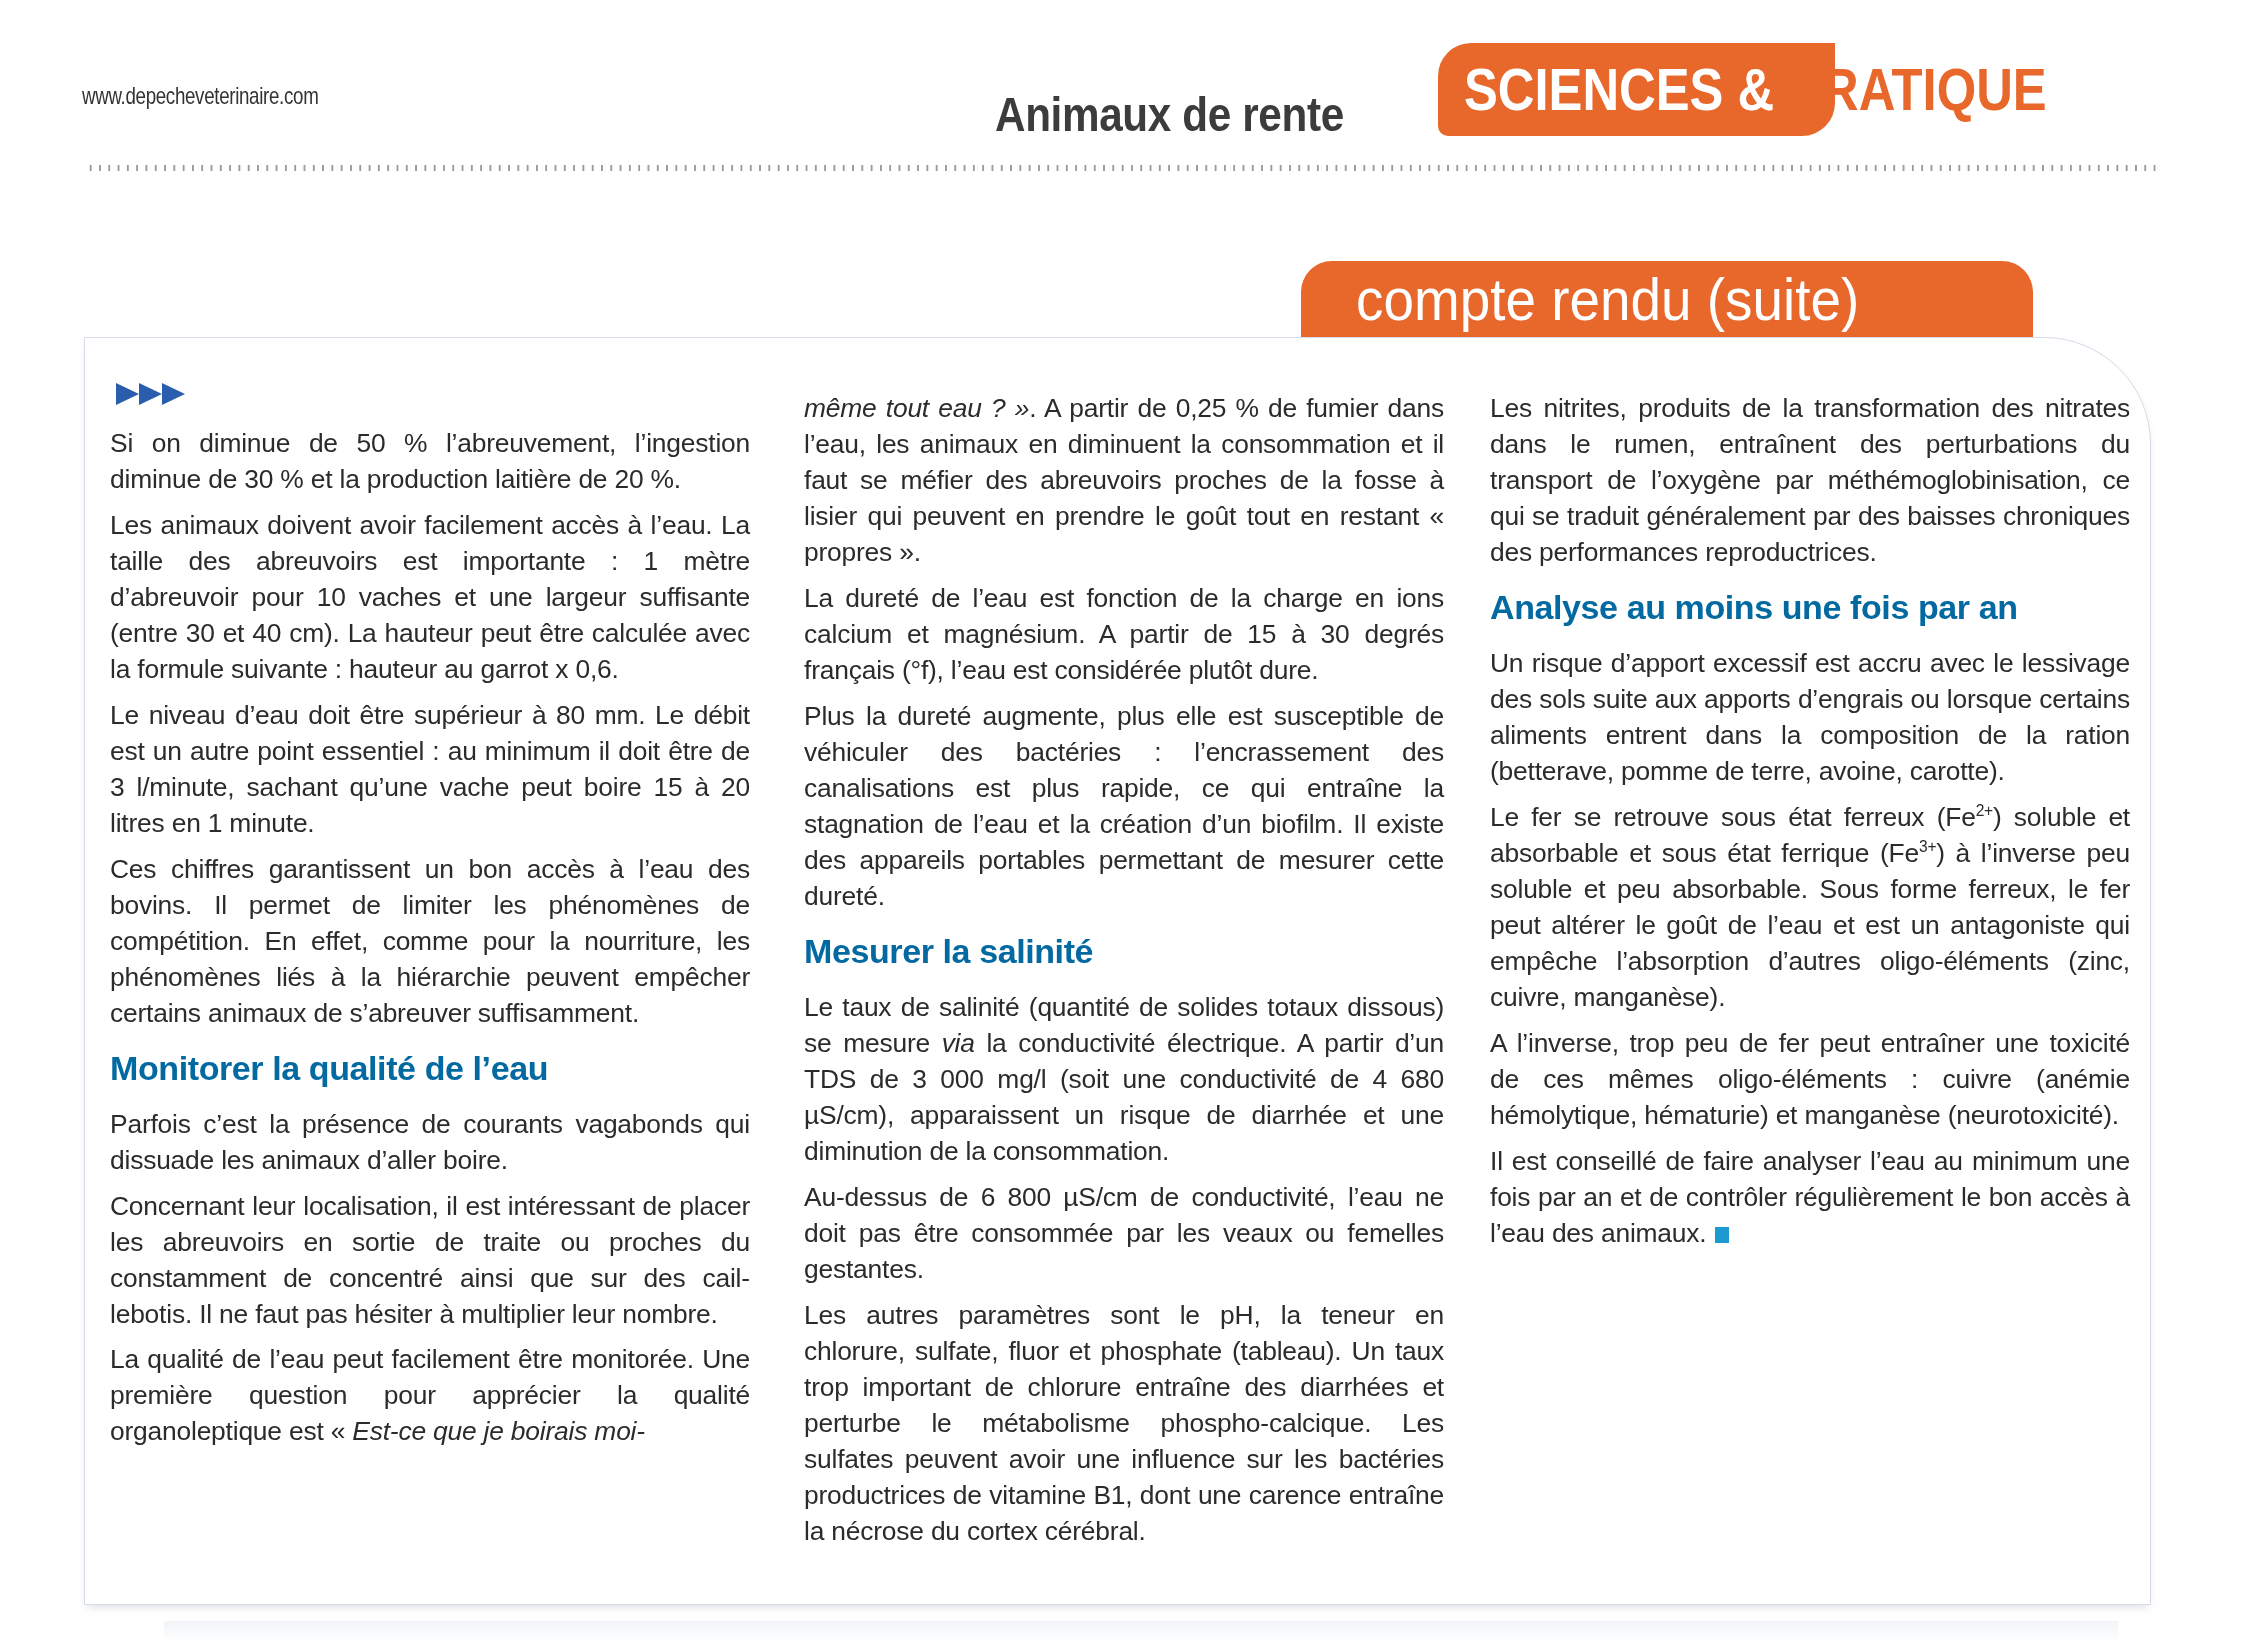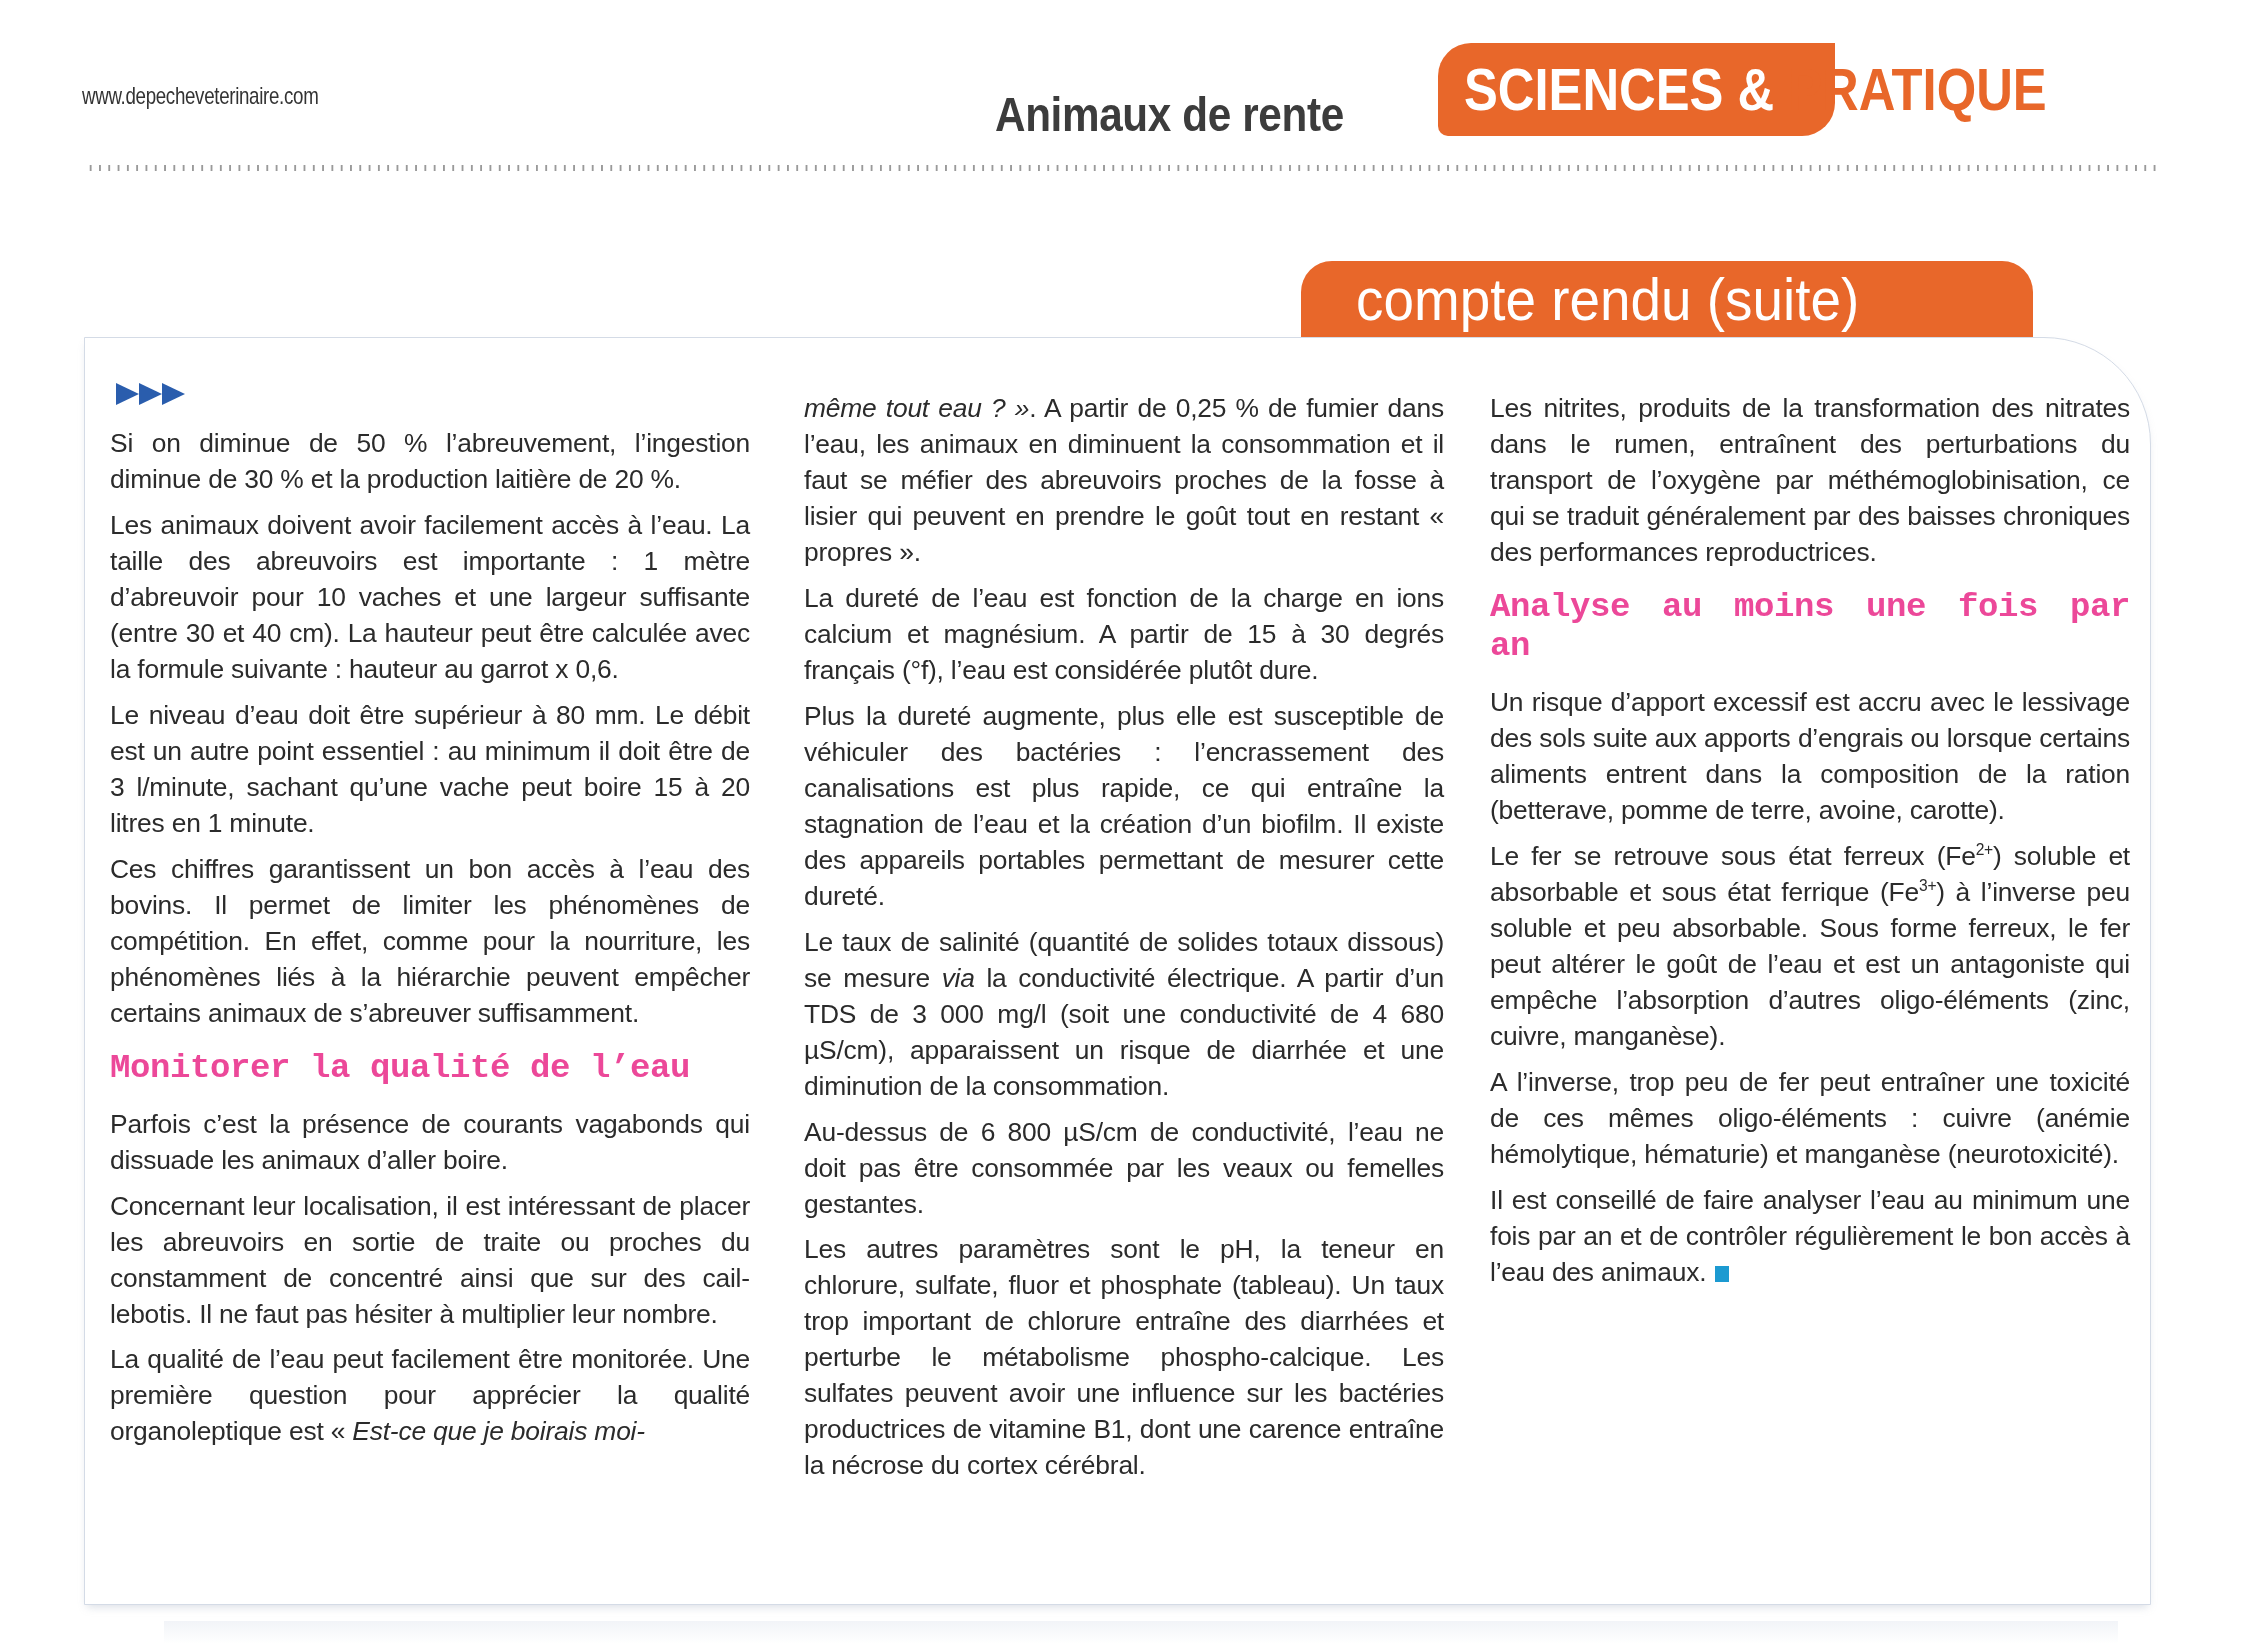--- a/index.html
+++ b/index.html
@@ -60,21 +60,21 @@
     border-left:23px solid #2a5dad; margin-right:0px;
   }
   .col {
     position:absolute; width:640px;
     font-size:26.4px; line-height:36px; text-align:justify;
     color:#2b2b2b; letter-spacing:-0.2px;
   }
   .col p { margin:0 0 9.9px 0; hyphens:manual; }
   .col h2 {
     margin:18px 0 18px 0; font-size:34px; line-height:39px; font-weight:bold;
-    color:#ec4899; letter-spacing:-0.4px;font-family:Liberation Mono, monospace;
+    color:#0369a1; letter-spacing:-0.4px;
   }
   .col1 { left:110px; top:425px; }
   .col2 { left:804px; top:390px; }
   .col3 { left:1490px; top:390px; }
   .endmark {
     display:inline-block; width:14px; height:16.4px; background:#1c9ad1;
     vertical-align:-1.6px; margin-left:8.2px;
   }
   sup { font-size:15.6px; line-height:0; }
   .ghost {
@@ -113,20 +113,21 @@
   <h2>Monitorer la qualité de l’eau</h2>
   <p>Parfois c’est la présence de courants vagabonds qui dissuade les animaux d’aller boire.</p>
   <p>Concernant leur localisation, il est intéressant de placer les abreuvoirs en sortie de traite ou proches du constamment de concentré ainsi que sur des cail­lebotis. Il ne faut pas hésiter à multiplier leur nombre.</p>
   <p><span>La qualité de l’eau peut facilement être monitorée. Une première question pour apprécier la qualité organoleptique est « </span><em>Est-ce que je boirais moi-</em></p>
 </div>
 
 <div class="col col2">
   <p><em>même tout eau ? »</em><span>. A partir de 0,25 % de fumier dans l’eau, les animaux en diminuent la consom­mation et il faut se méfier des abreuvoirs proches de la fosse à lisier qui peuvent en prendre le goût tout en restant « propres ».</span></p>
   <p>La dureté de l’eau est fonction de la charge en ions calcium et magnésium. A partir de 15 à 30 degrés français (°f), l’eau est considérée plutôt dure.</p>
   <p>Plus la dureté augmente, plus elle est susceptible de véhiculer des bactéries : l’encrassement des canalisations est plus rapide, ce qui entraîne la stagnation de l’eau et la création d’un biofilm. Il existe des appareils portables permettant de mesurer cette dureté.</p>
+  <h2>Mesurer la salinité</h2>
   <p><span>Le taux de salinité (quantité de solides totaux dis­sous) se mesure </span><em>via</em><span> la conductivité électrique. A partir d’un TDS de 3 000 mg/l (soit une conductivité de 4 680 µS/cm), apparaissent un risque de diar­rhée et une diminution de la consommation.</span></p>
   <p>Au-dessus de 6 800 µS/cm de conductivité, l’eau ne doit pas être consommée par les veaux ou femelles gestantes.</p>
   <p>Les autres paramètres sont le pH, la teneur en chlorure, sulfate, fluor et phosphate (tableau). Un taux trop important de chlorure entraîne des diar­rhées et perturbe le métabolisme phospho-cal­cique. Les sulfates peuvent avoir une influence sur les bactéries productrices de vitamine B1, dont une carence entraîne la nécrose du cortex cérébral.</p>
 </div>
 
 <div class="col col3">
   <p>Les nitrites, produits de la transformation des nitrates dans le rumen, entraînent des perturba­tions du transport de l’oxygène par méthémoglo­binisation, ce qui se traduit généralement par des baisses chroniques des performances reproduc­trices.</p>
   <h2>Analyse au moins une fois par an</h2>
   <p>Un risque d’apport excessif est accru avec le les­sivage des sols suite aux apports d’engrais ou lorsque certains aliments entrent dans la compo­sition de la ration (betterave, pomme de terre, avoine, carotte).</p>
   <p><span>Le fer se retrouve sous état ferreux (Fe</span><sup>2+</sup><span>) soluble et absorbable et sous état ferrique (Fe</span><sup>3+</sup><span>) à l’inverse peu soluble et peu absorbable. Sous forme ferreux, le fer peut altérer le goût de l’eau et est un anta­goniste qui empêche l’absorption d’autres oligo-éléments (zinc, cuivre, manganèse).</span></p>

